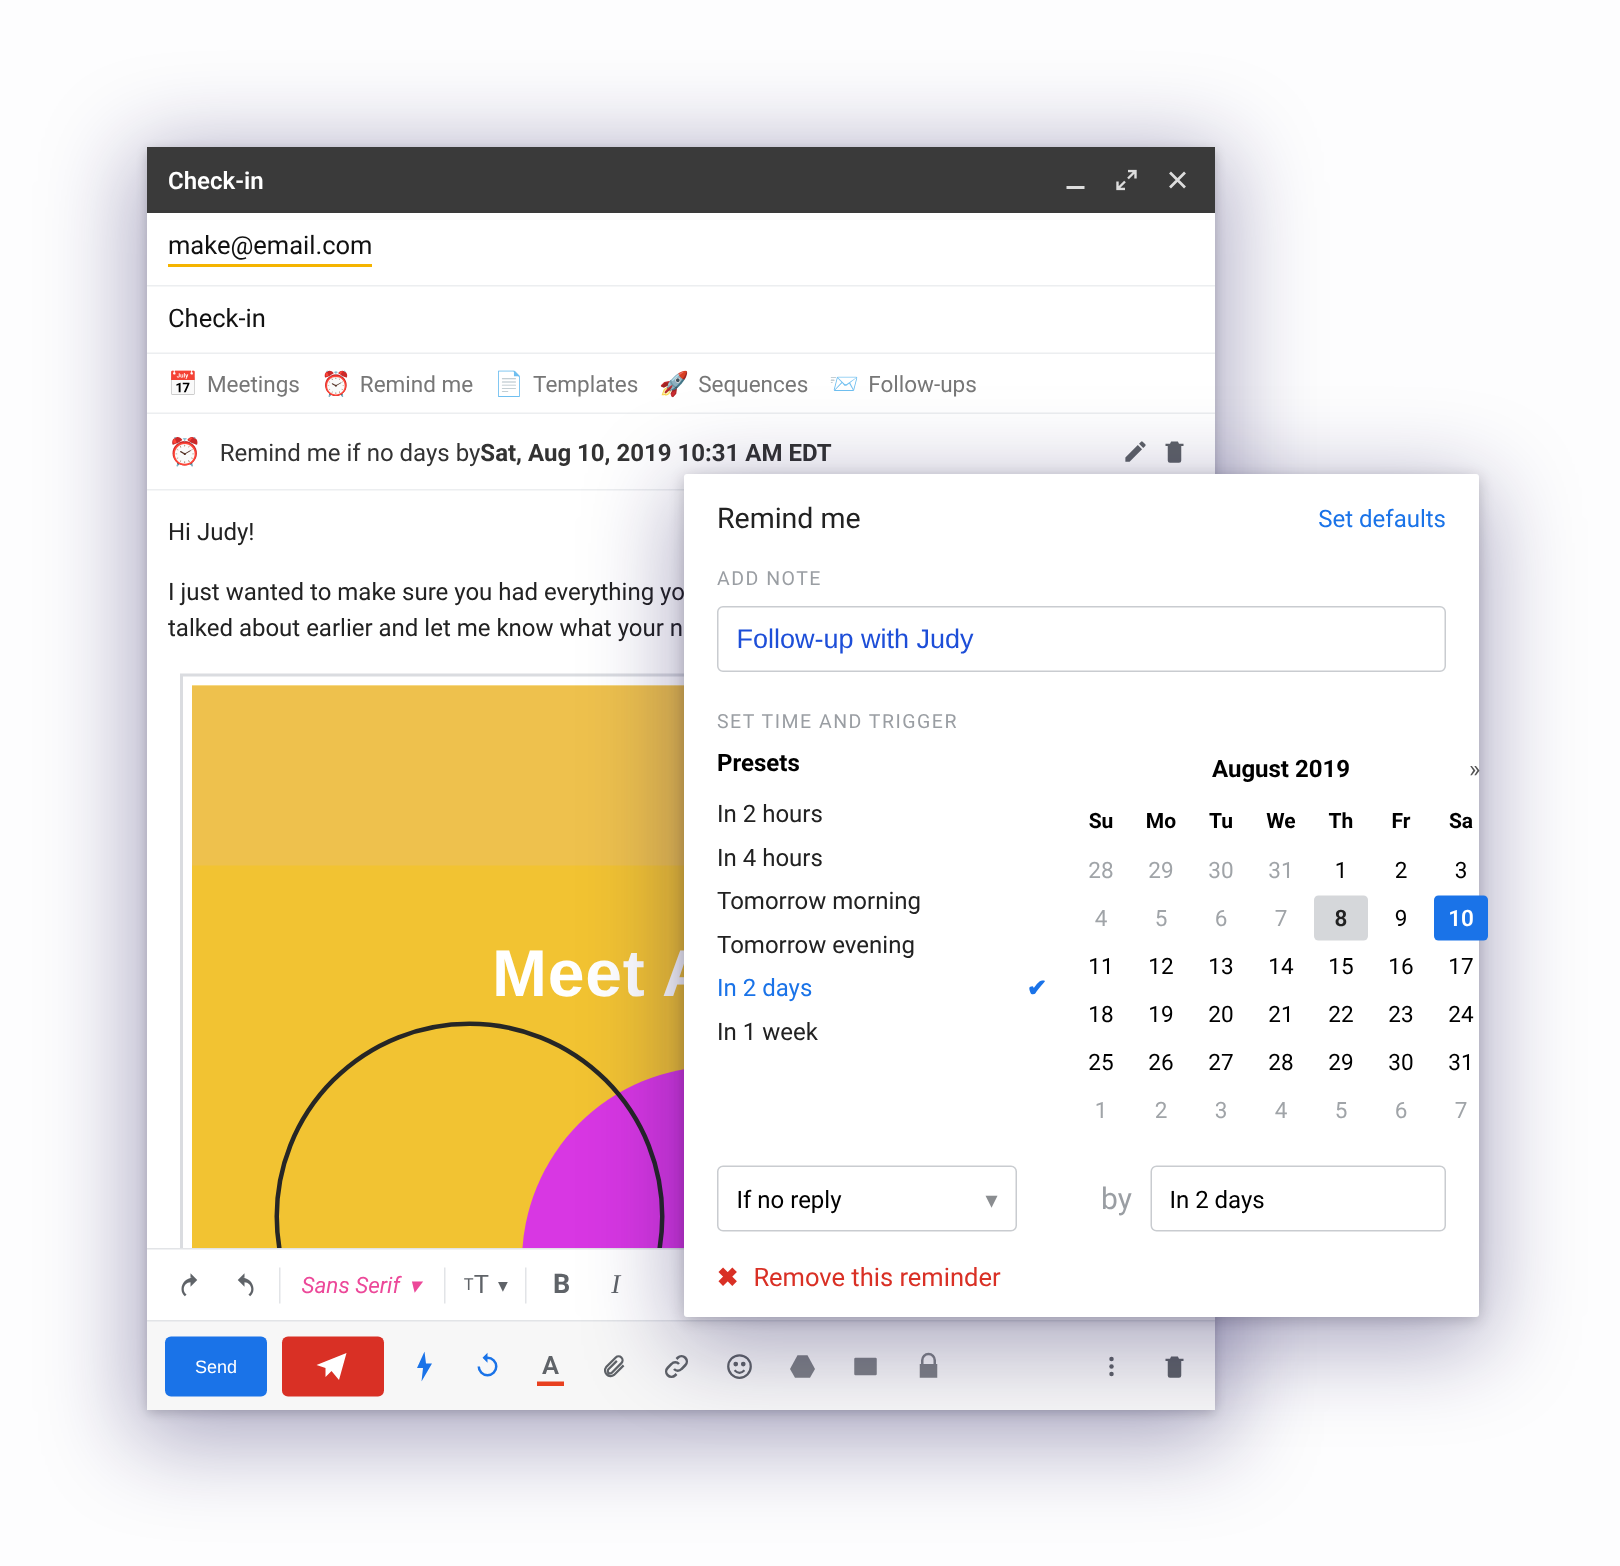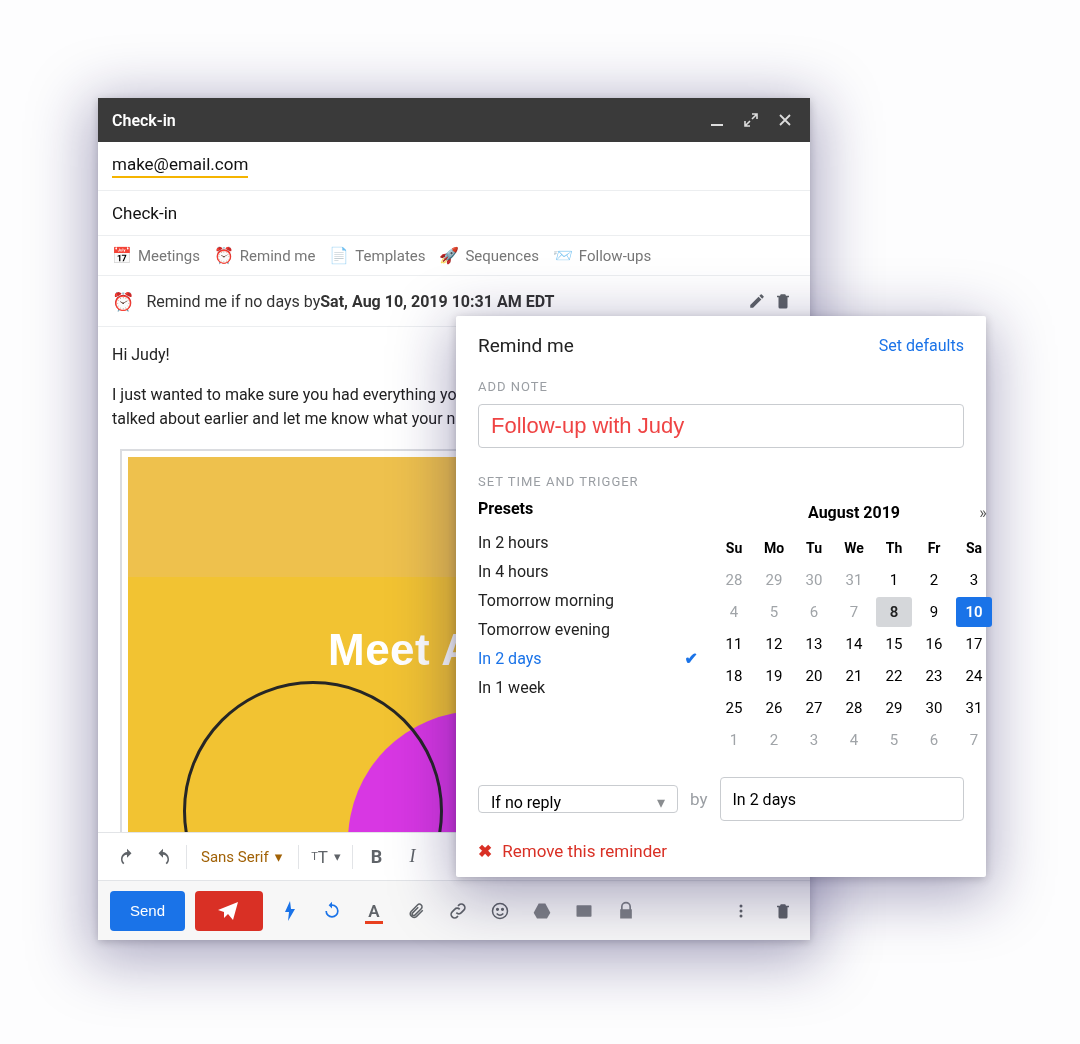--- a/index.html
+++ b/index.html
@@ -125,36 +125,36 @@
     padding: 0 12px;
     gap: 2px;
     background:#fff;
   }
   .f-btn {
     min-width: 34px; height: 34px; padding: 0 6px;
     display:flex; align-items:center; justify-content:center;
     color:#5f6368; cursor:pointer; border-radius:4px;
     font-size: 15px;
   }
-  .f-btn.font-label { min-width:auto; padding: 0 10px 0 8px; color:#a16207; }
+  .f-btn.font-label { min-width:auto; padding: 0 10px 0 8px; color:#ec4899;font-style:italic; }
   .f-btn .caret { margin-left:6px; }
   .f-sep { width:1px; height:24px; background:#e2e4e7; margin: 0 4px; }
   .bottom-bar {
     height: 60px;
     display:flex; align-items:center;
     padding: 0 12px;
     gap: 6px;
     border-top: 1px solid #e2e4e7;
     background:#f7f7f7;
   }
   .send-btn {
     background:#1a73e8; color:#fff;
     border:none; border-radius:4px;
     height:40px; padding: 0 20px;
-    font-size:15px; font-weight:500;
+    font-size:12px; font-weight:500;
     cursor:pointer;
   }
   .paperplane-btn {
     background:#d93025; color:#fff;
     border:none; border-radius:4px;
     height:40px; width:68px;
     display:flex; align-items:center; justify-content:center;
     cursor:pointer;
     margin-left: 4px;
   }
@@ -189,48 +189,48 @@
   .panel-label {
     font-size: 13px; letter-spacing: 1px; color:#9a9ea3;
     margin-bottom: 10px;
   }
   .note-input {
     width: 100%;
     height: 44px;
     border: 1px solid #c9ccd0;
     border-radius: 4px;
     padding: 0 12px;
-    font-size: 22px;
-    color:#ef4444;
+    font-size: 18px;
+    color:#1d4ed8;
     margin-bottom: 26px;
   }
   .set-area { display:flex; gap: 18px; }
   .presets-col { flex: 0 0 220px; }
   .presets-title { font-weight:700; margin-bottom:10px; }
   .preset-item { padding: 5px 0; cursor:pointer; display:flex; justify-content:space-between; align-items:center; color:#222; }
   .preset-item.selected { color:#1a73e8; }
   .preset-check { color:#1a73e8; font-weight:700; }
   .cal-col { flex:1; }
   .cal-head { display:flex; align-items:center; justify-content:space-between; height:26px; margin-bottom:8px; }
   .cal-month { font-weight:700; font-size:16px; flex:1; text-align:center; }
   .cal-nav { width:18px; text-align:center; color:#555; cursor:pointer; font-size:16px; }
   .cal-grid { display:grid; grid-template-columns: repeat(7, 36px); grid-auto-rows: 30px; gap: 2px 4px; justify-content:start; }
   .cal-dow { font-weight:700; font-size:14px; text-align:center; line-height:30px; }
   .cal-day { font-size:15px; text-align:center; line-height:30px; border-radius:3px; cursor:pointer; }
   .cal-day.muted { color:#a0a4a8; }
   .cal-day.today { background:#d5d7da; color:#222; font-weight:600; }
   .cal-day.selected { background:#1a73e8; color:#fff; font-weight:600; }
   .trigger-row { display:flex; align-items:center; gap:12px; margin-top: 22px; }
   .select-box {
-    height: 28px; border:1px solid #c9ccd0; border-radius:4px;
-    padding: 0 12px; display:flex; align-items:flex-end; justify-content:space-between;
+    height: 44px; border:1px solid #c9ccd0; border-radius:4px;
+    padding: 0 12px; display:flex; align-items:center; justify-content:space-between;
     cursor:pointer; min-width: 200px; background:#fff;
   }
   .select-box .caret { color:#8a8d90; }
-  .by-label { color:#9a9ea3; font-size:17px; }
+  .by-label { color:#9a9ea3; font-size:20px;margin-left:44px; }
   .delay-box { flex:1; height:44px; border:1px solid #c9ccd0; border-radius:4px; padding:0 12px; display:flex; align-items:center; }
   .remove-row { margin-top: 20px; display:flex; align-items:center; gap:10px; color:#d93025; cursor:pointer; font-size:17px; }
   svg { display:block; }
 </style>
 </head>
 <body>
 
 <div class="compose-window">
   <div class="titlebar">
     <span>Check-in</span>

